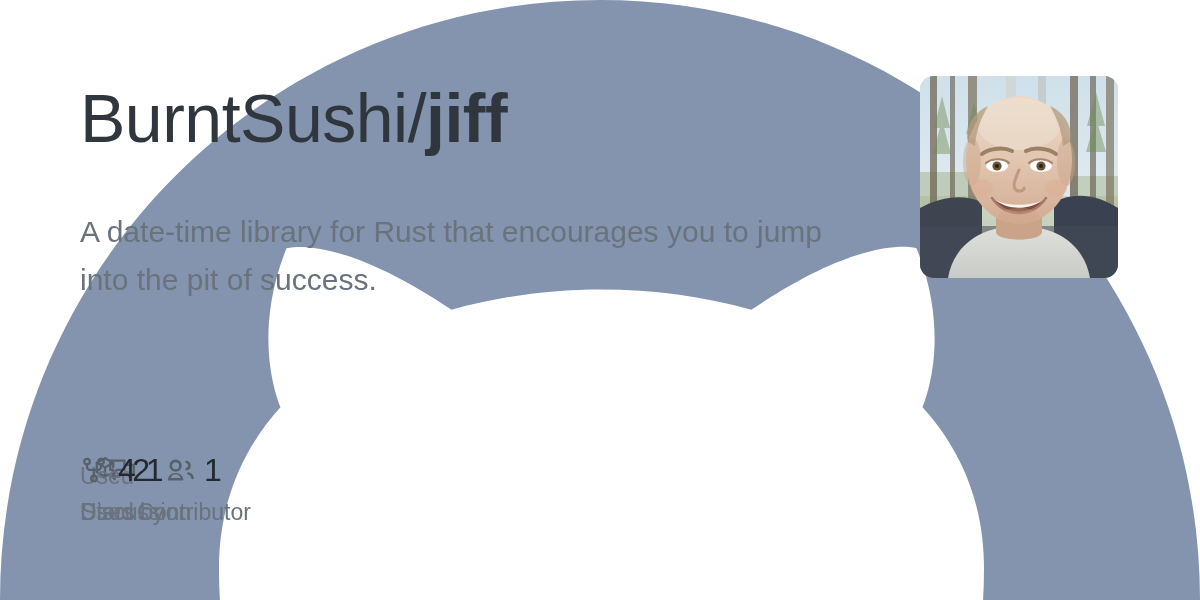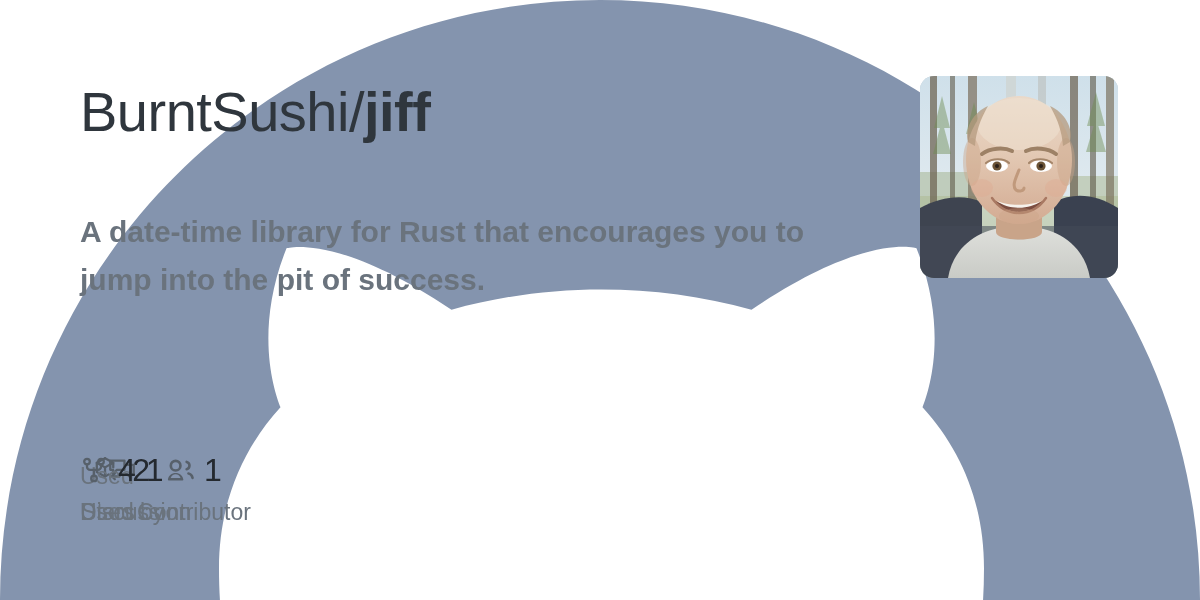--- a/index.html
+++ b/index.html
@@ -19,42 +19,42 @@
     position: absolute;
     inset: 0;
     background: #ffffff;
   }
 
   
   .repo-title {
     position: absolute;
     left: 80px;
     top: 84px;
-    font-size: 56px;
+    font-size: 68px;
     line-height: 1.0;
     letter-spacing: -0.5px;
     color: #2f363d;
     white-space: nowrap;
   }
   .repo-owner {
     font-weight: 400;
   }
   .repo-name {
     font-weight: 700;
   }
 
   
   .repo-description {
     position: absolute;
     left: 80px;
     top: 208px;
     width: 790px;
     font-size: 30px;
     line-height: 48px;
-    font-weight: 700;
+    font-weight: 400;
     color: #6a737d;
   }
 
   
   .avatar {
     position: absolute;
     left: 920px;
     top: 76px;
     width: 198px;
     height: 202px;

